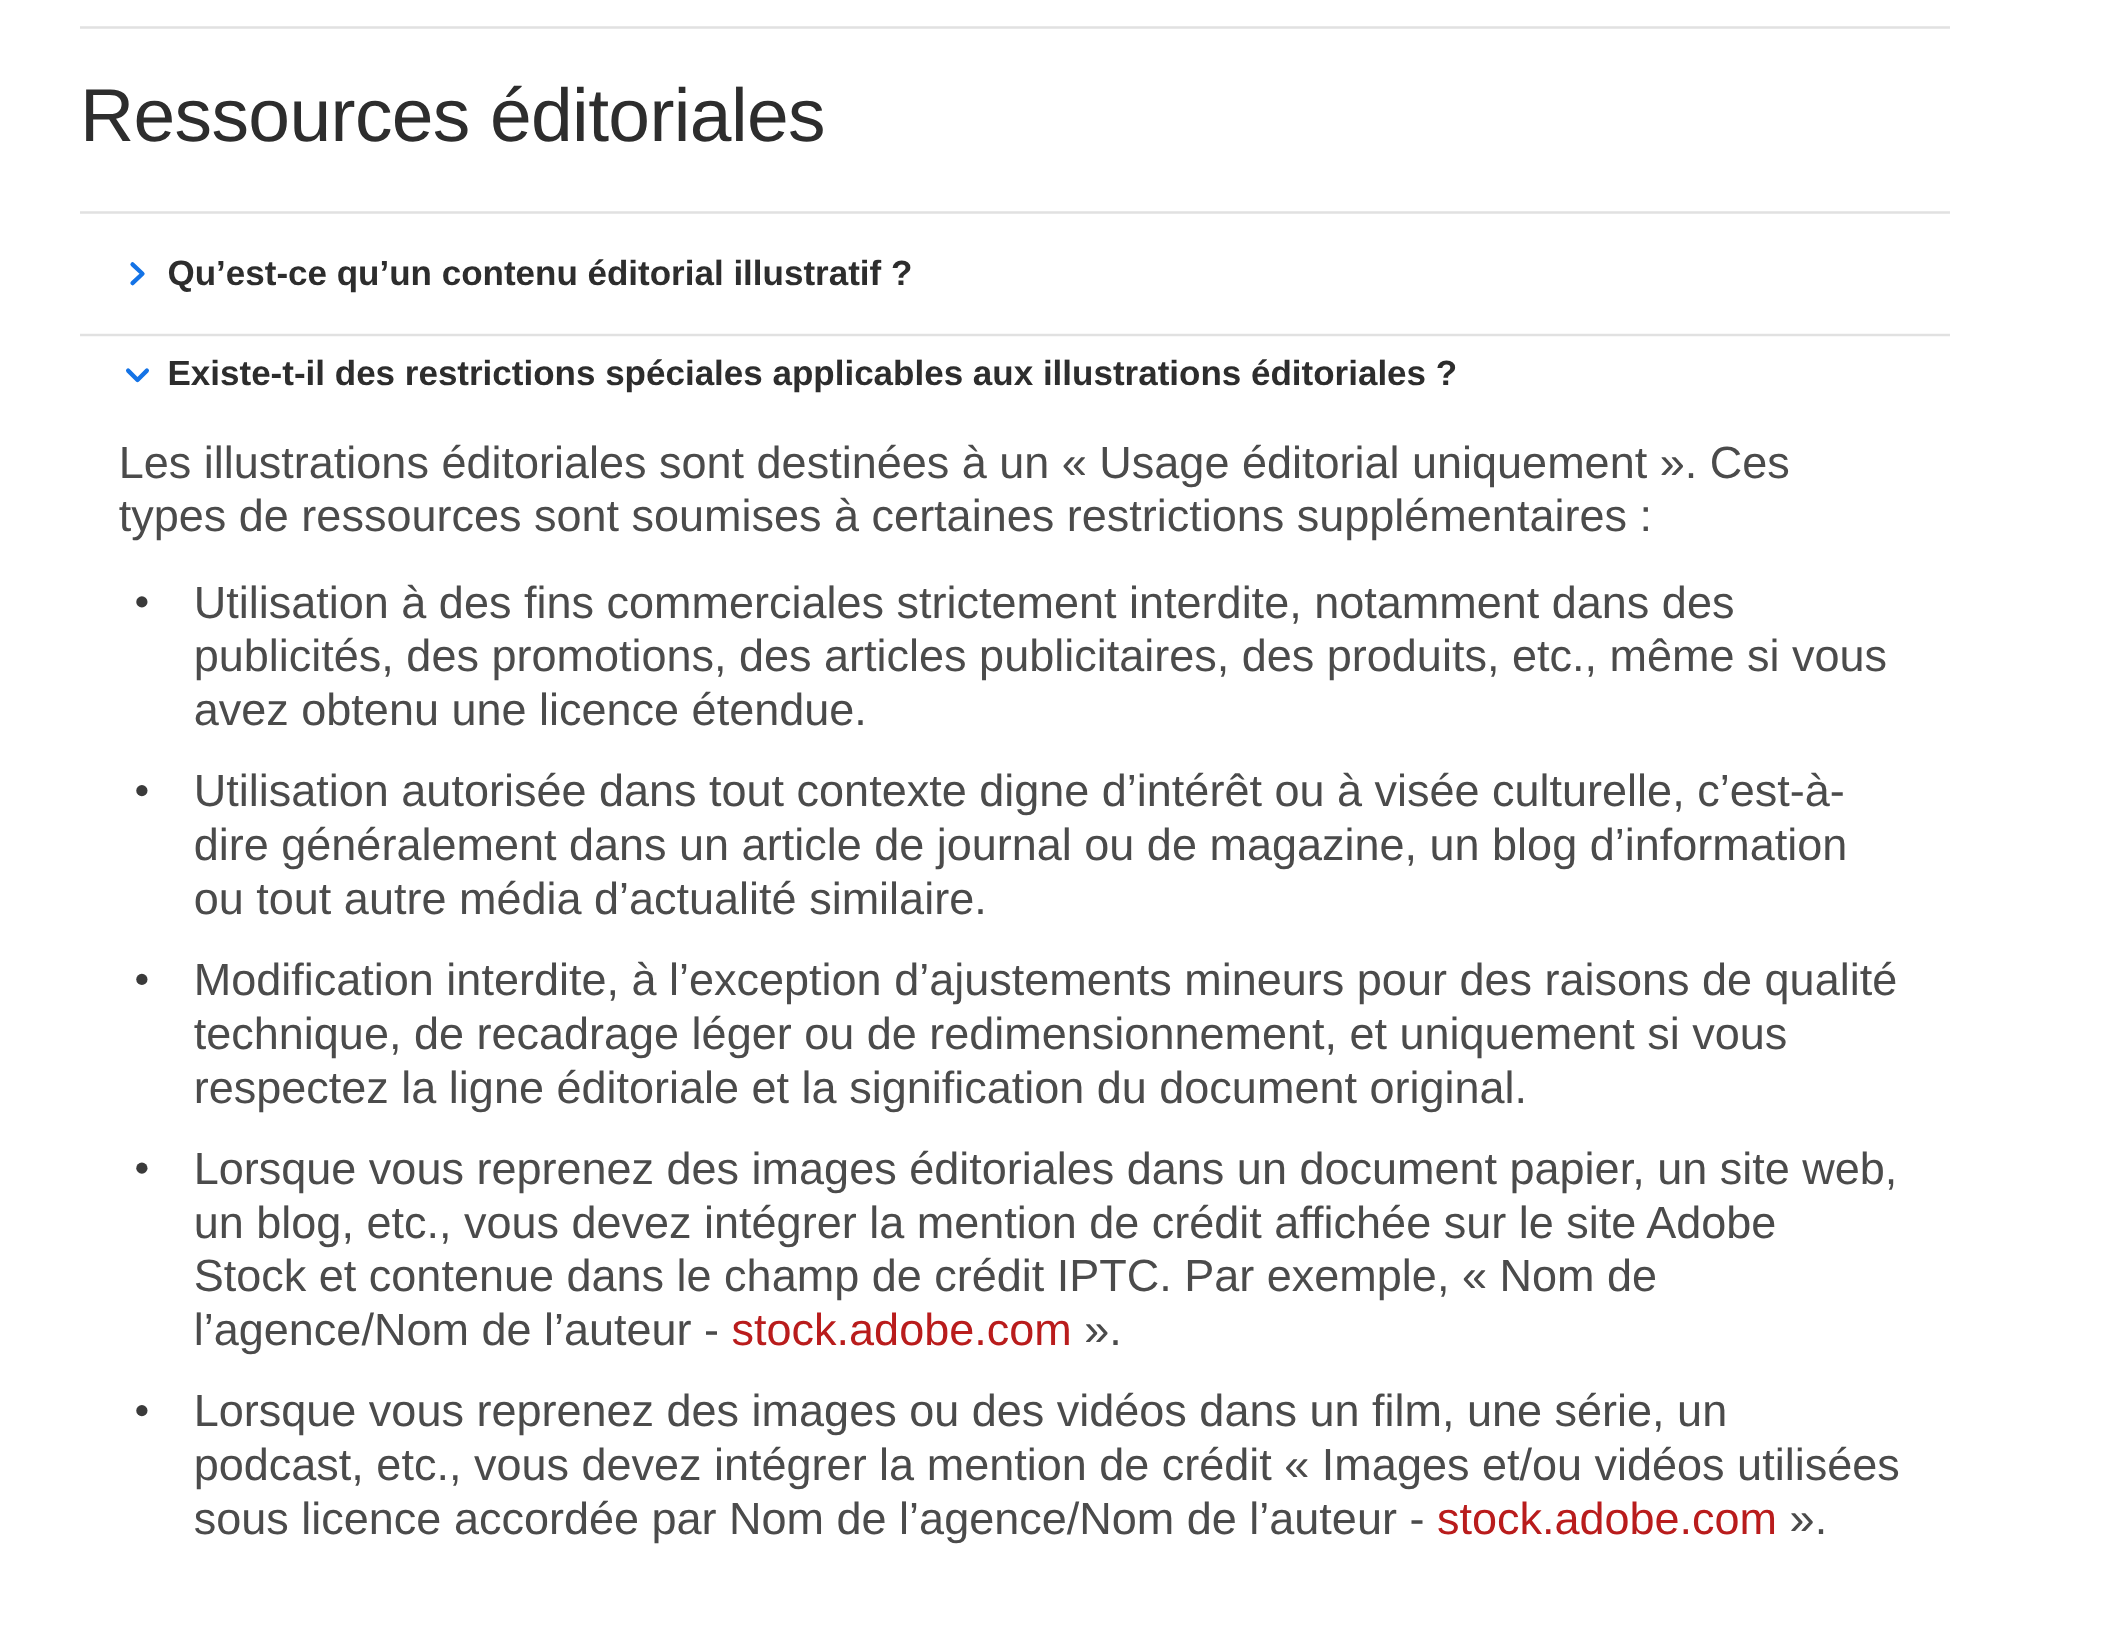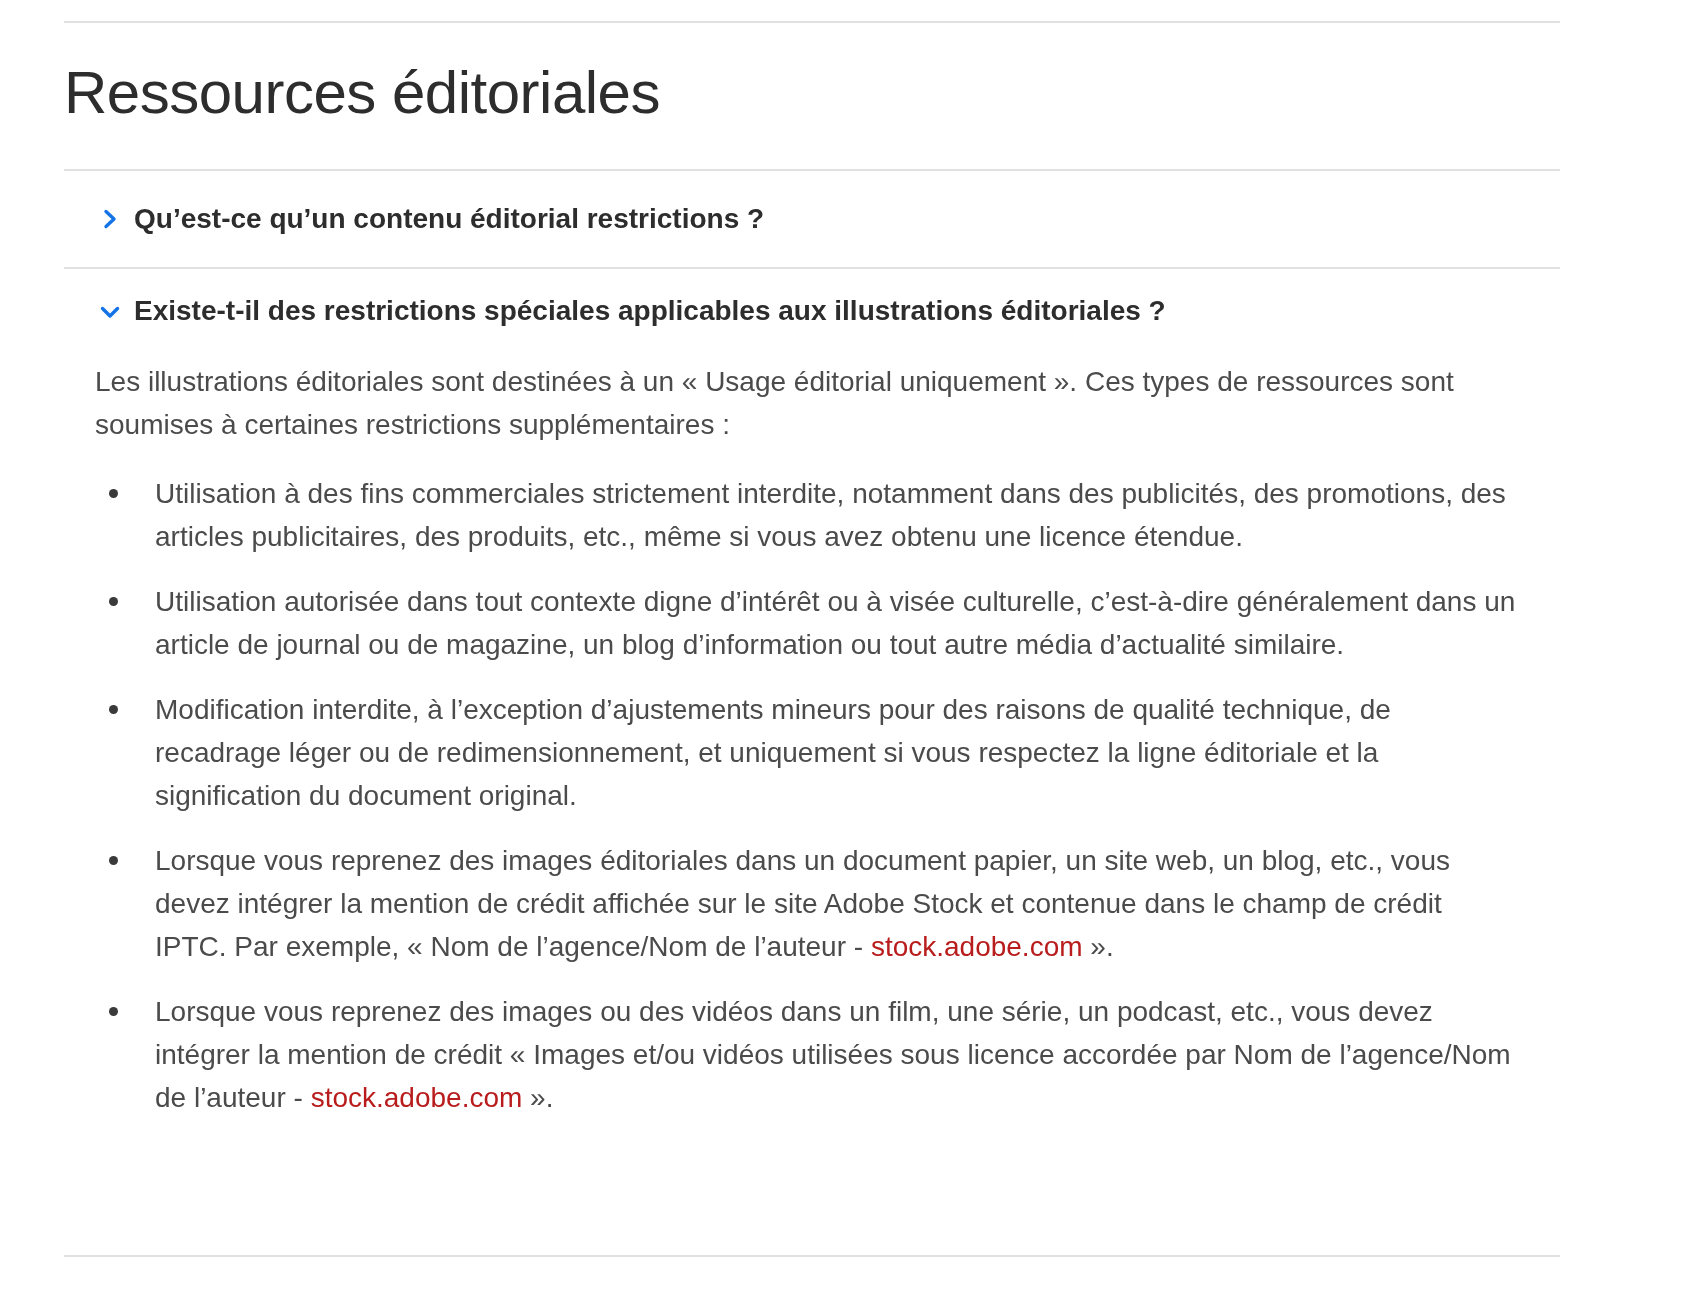--- a/index.html
+++ b/index.html
@@ -38,21 +38,21 @@
   }
 
   .acc-header {
     display: flex;
     align-items: center;
     gap: 12px;
     padding: 30px 0 30px 34px;
     cursor: pointer;
   }
   .acc-item.expanded .acc-header {
-    padding-top: 24px;
+    padding-top: 12px;
     padding-bottom: 0;
   }
   .chev {
     width: 24px;
     height: 24px;
     flex: 0 0 24px;
     display: inline-flex;
     align-items: center;
     justify-content: center;
   }
@@ -60,21 +60,21 @@
     font-size: 28px;
     font-weight: 700;
     color: #2d2d2d;
     margin: 0;
     line-height: 1.3;
   }
 
   .acc-panel {
     padding: 0 40px 0 31px;
     color: #4b4b4b;
-    font-size: 28px;
+    font-size: 36px;
     line-height: 43px;
   }
   .acc-panel p.intro {
     margin: 30px 0 0 0;
   }
   ul.restrictions {
     list-style: none;
     margin: 26px 0 16px 0;
     padding: 0;
   }
@@ -110,21 +110,21 @@
 
   <hr class="divider under-title">
 
   <section class="acc-item collapsed">
     <div class="acc-header">
       <span class="chev">
         <svg width="24" height="24" viewBox="0 0 24 24" aria-hidden="true">
           <path d="M8 4.5 L16 12 L8 19.5" fill="none" stroke="#1473e6" stroke-width="3.4" stroke-linecap="round" stroke-linejoin="round"></path>
         </svg>
       </span>
-      <h3 class="acc-question">Qu’est-ce qu’un contenu éditorial restrictions ?</h3>
+      <h3 class="acc-question">Qu’est-ce qu’un contenu éditorial illustratif ?</h3>
     </div>
   </section>
 
   <hr class="divider between-items">
 
   <section class="acc-item expanded">
     <div class="acc-header">
       <span class="chev">
         <svg width="24" height="24" viewBox="0 0 24 24" aria-hidden="true">
           <path d="M4.5 8.5 L12 16 L19.5 8.5" fill="none" stroke="#1473e6" stroke-width="3.4" stroke-linecap="round" stroke-linejoin="round"></path>

